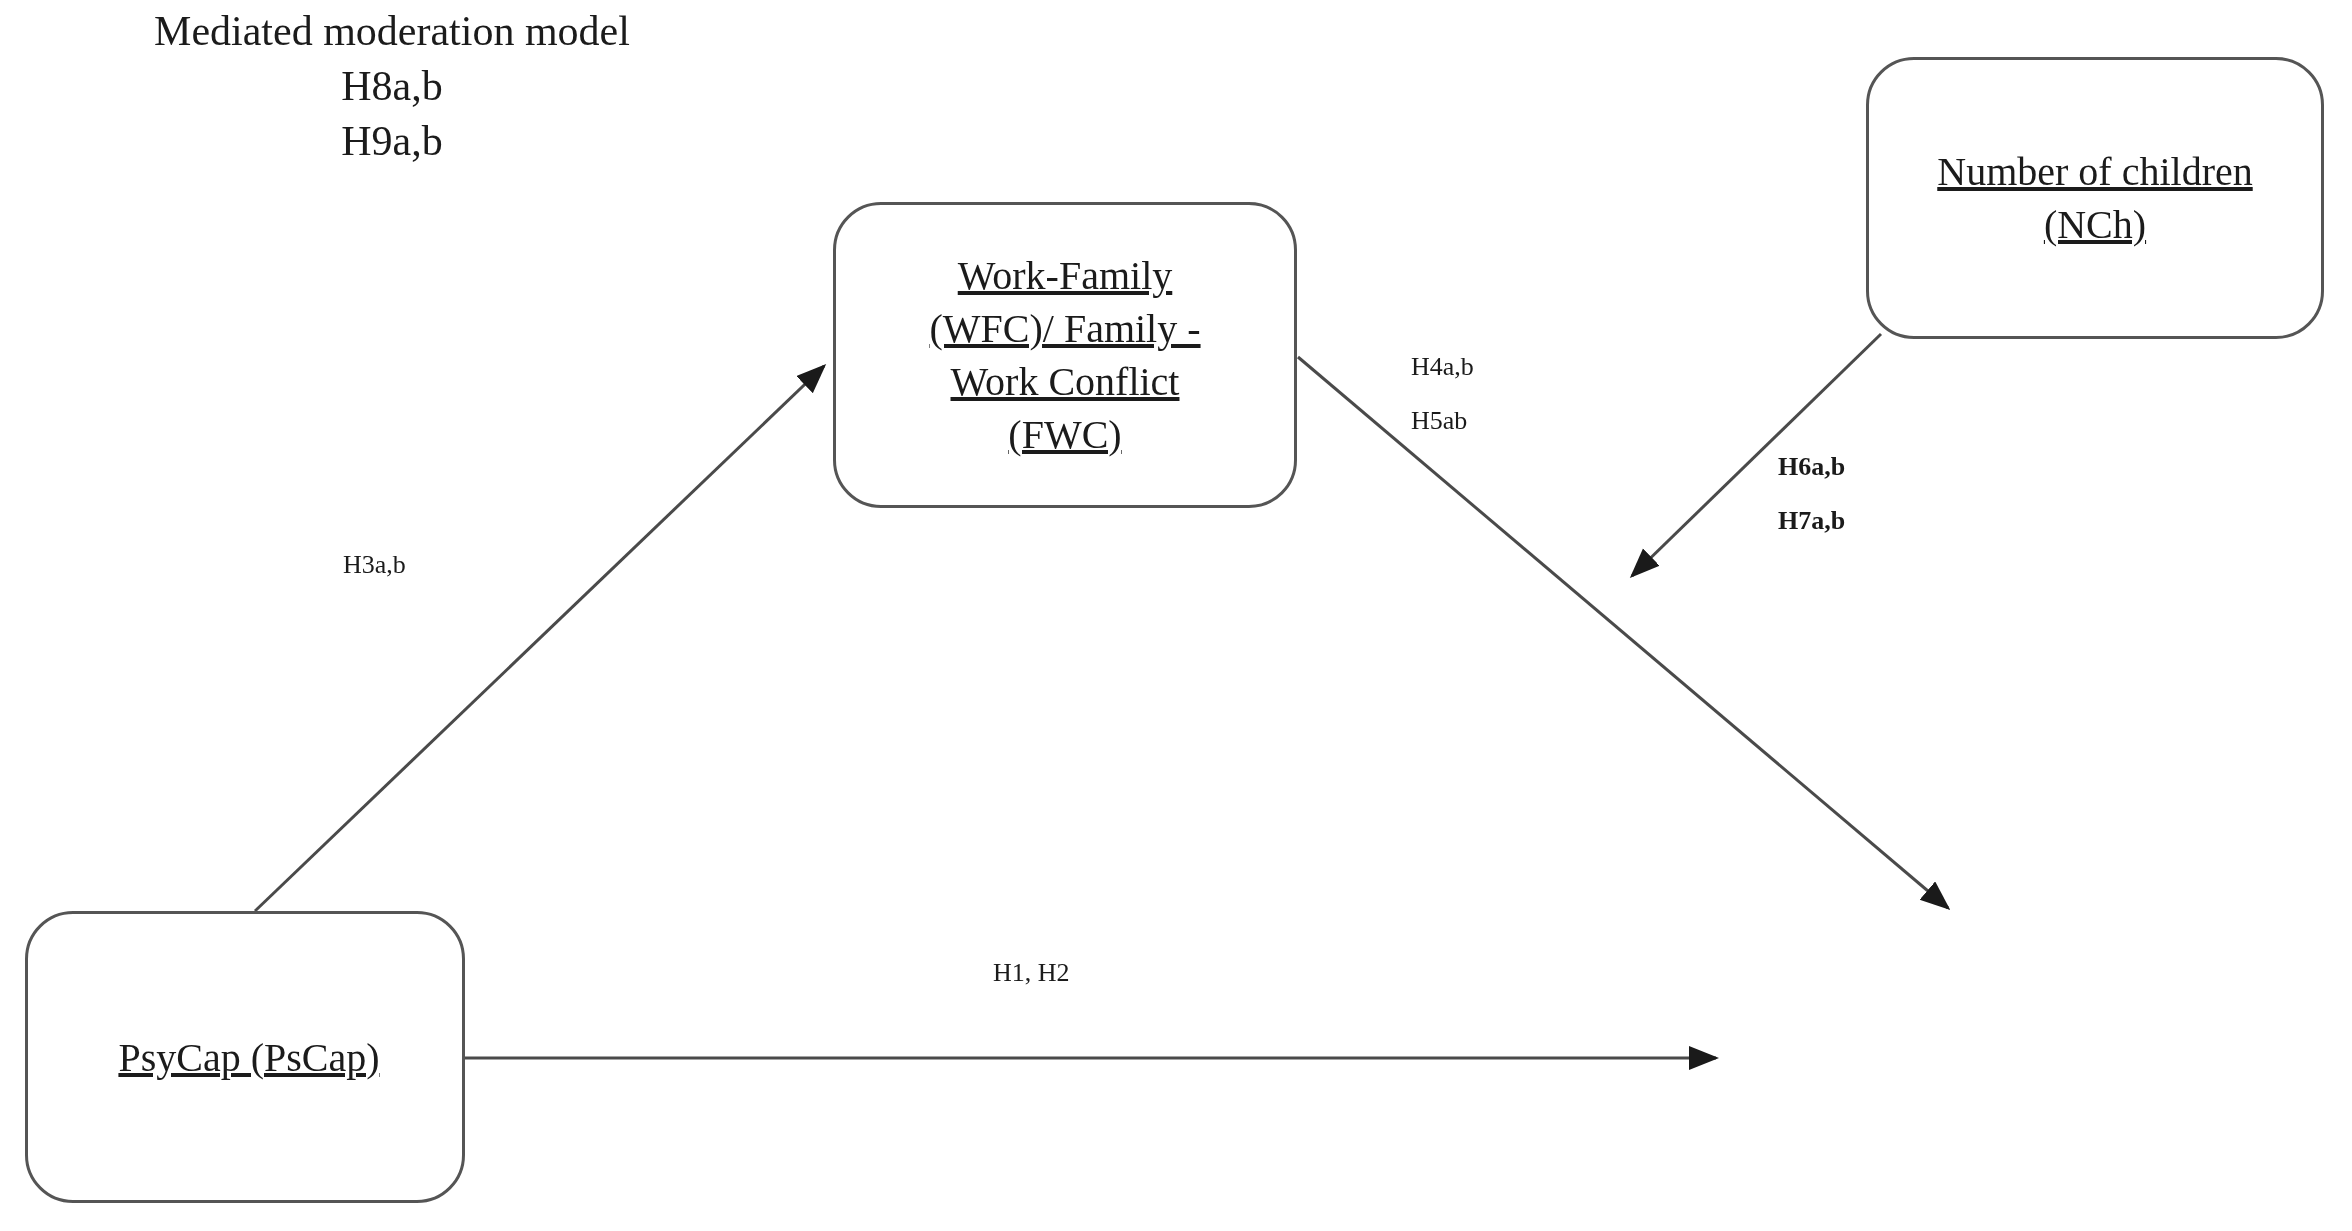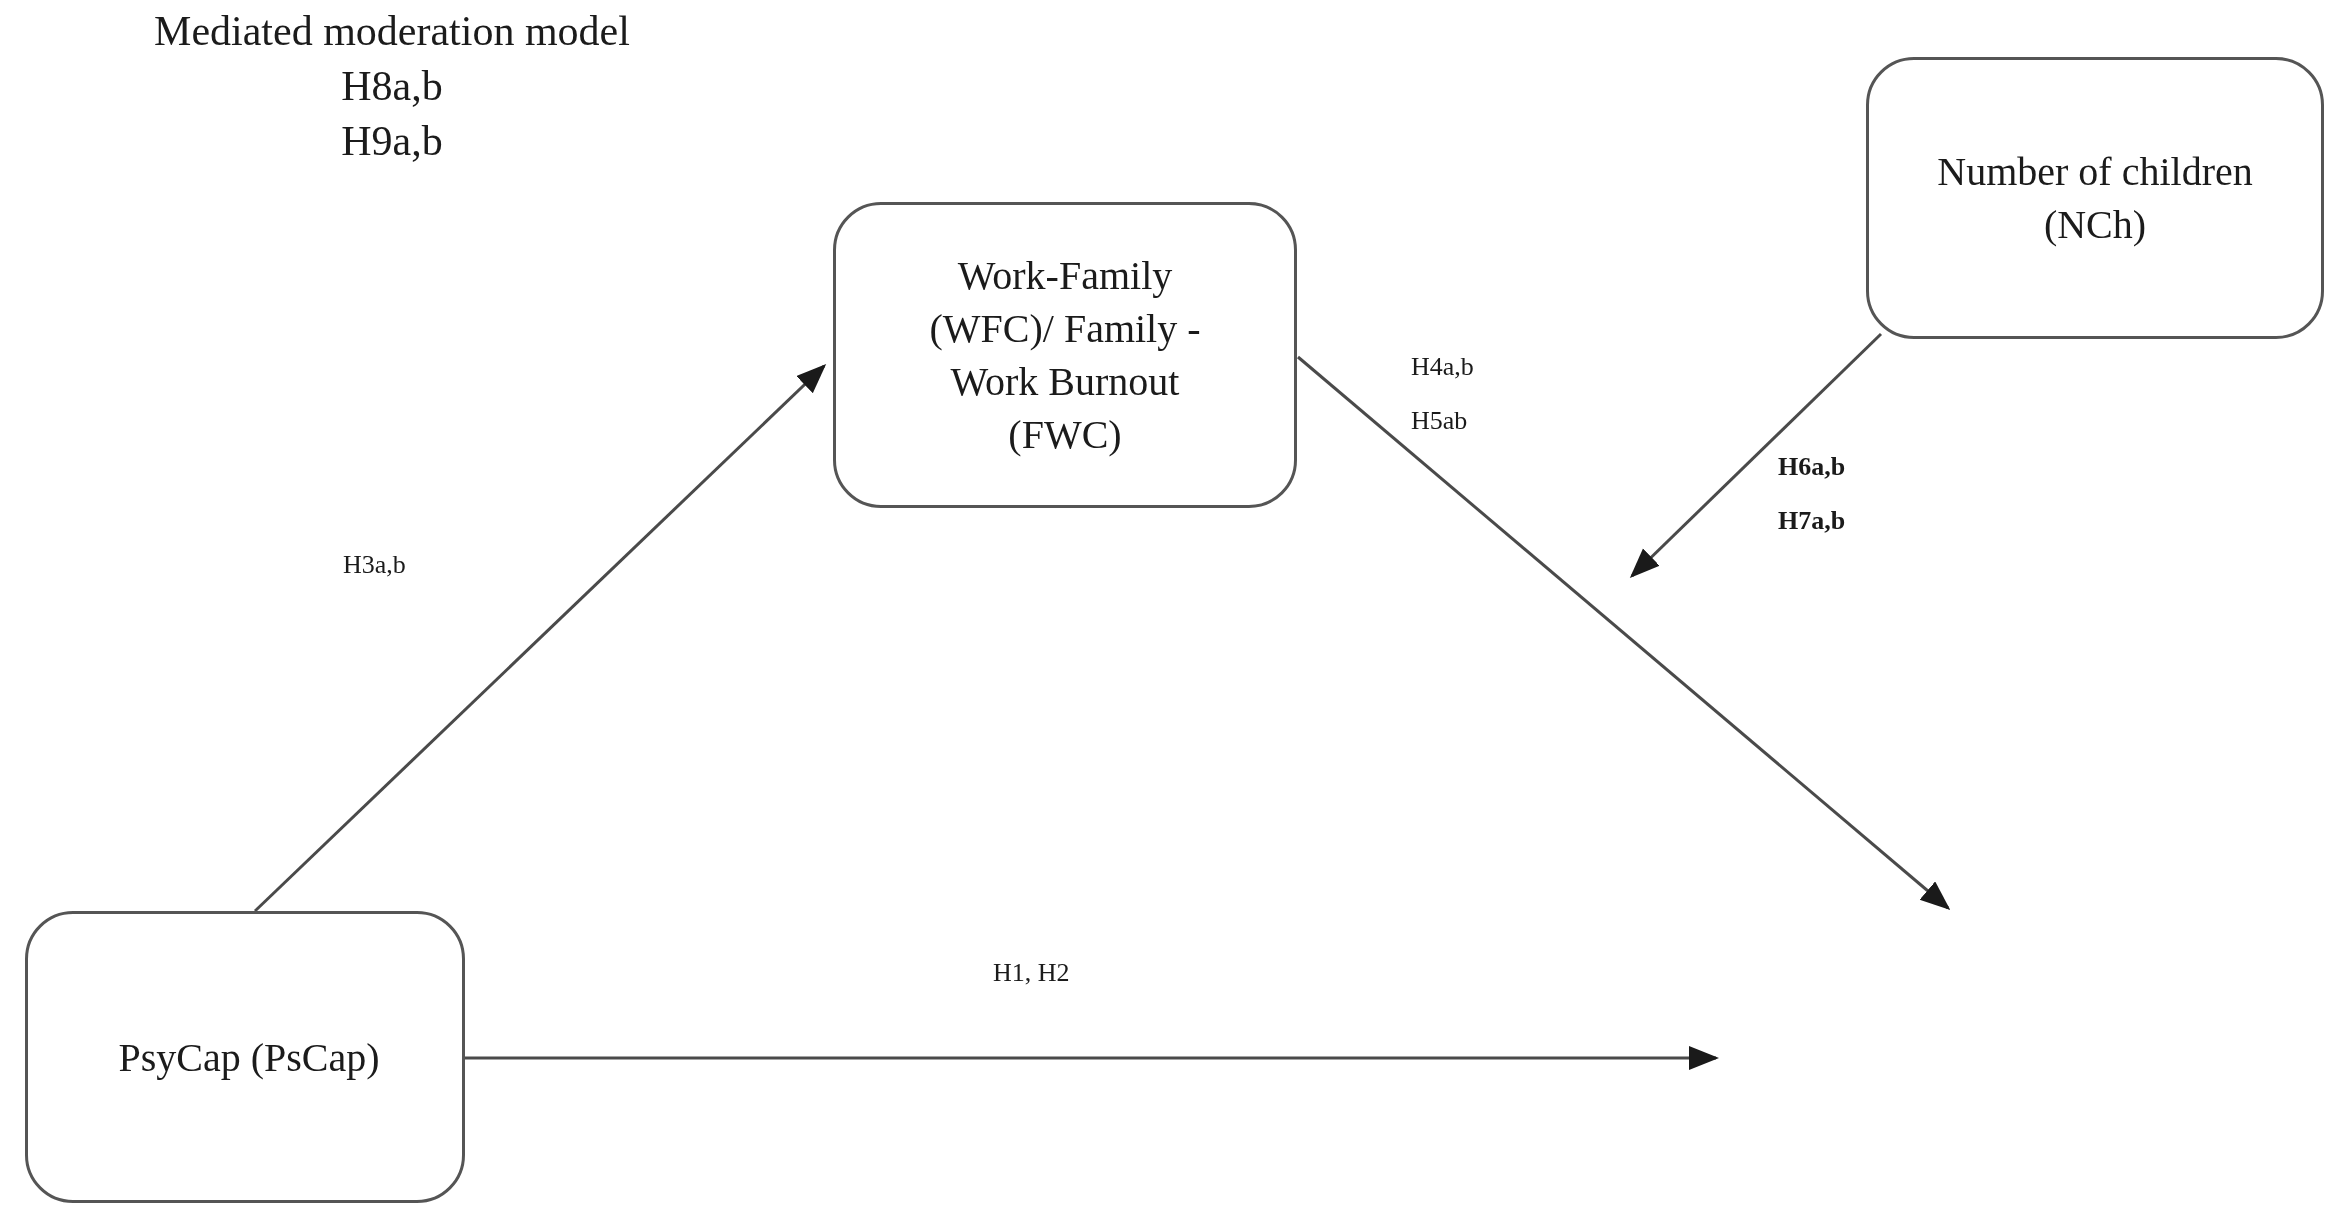--- a/index.html
+++ b/index.html
@@ -43,20 +43,21 @@
     display: flex;
     align-items: center;
     justify-content: center;
     text-align: center;
   }
   .node .node-label {
     white-space: pre-line;
     font-size: 40px;
     line-height: 53px;
     color: var(--text);
+    text-decoration: underline;
   }
   .edge-label {
     position: absolute;
     white-space: pre-line;
     font-size: 26px;
     line-height: 54px;
     color: var(--text);
   }
   .annotation {
     position: absolute;
@@ -97,21 +98,21 @@
     <line x1="1881" y1="334" x2="1632" y2="576" marker-end="url(#ah)"></line>
   </svg>
 
   <div class="annotation">Mediated moderation model
 H8a,b
 H9a,b</div>
 
   <div class="node" id="node-wfc">
     <div class="node-label">Work-Family
 (WFC)/ Family -
-Work Burnout
+Work Conflict
 (FWC)</div>
   </div>
 
   <div class="node" id="node-nch">
     <div class="node-label">Number of children
 (NCh)</div>
   </div>
 
   <div class="node" id="node-psycap">
     <div class="node-label">PsyCap (PsCap)</div>

